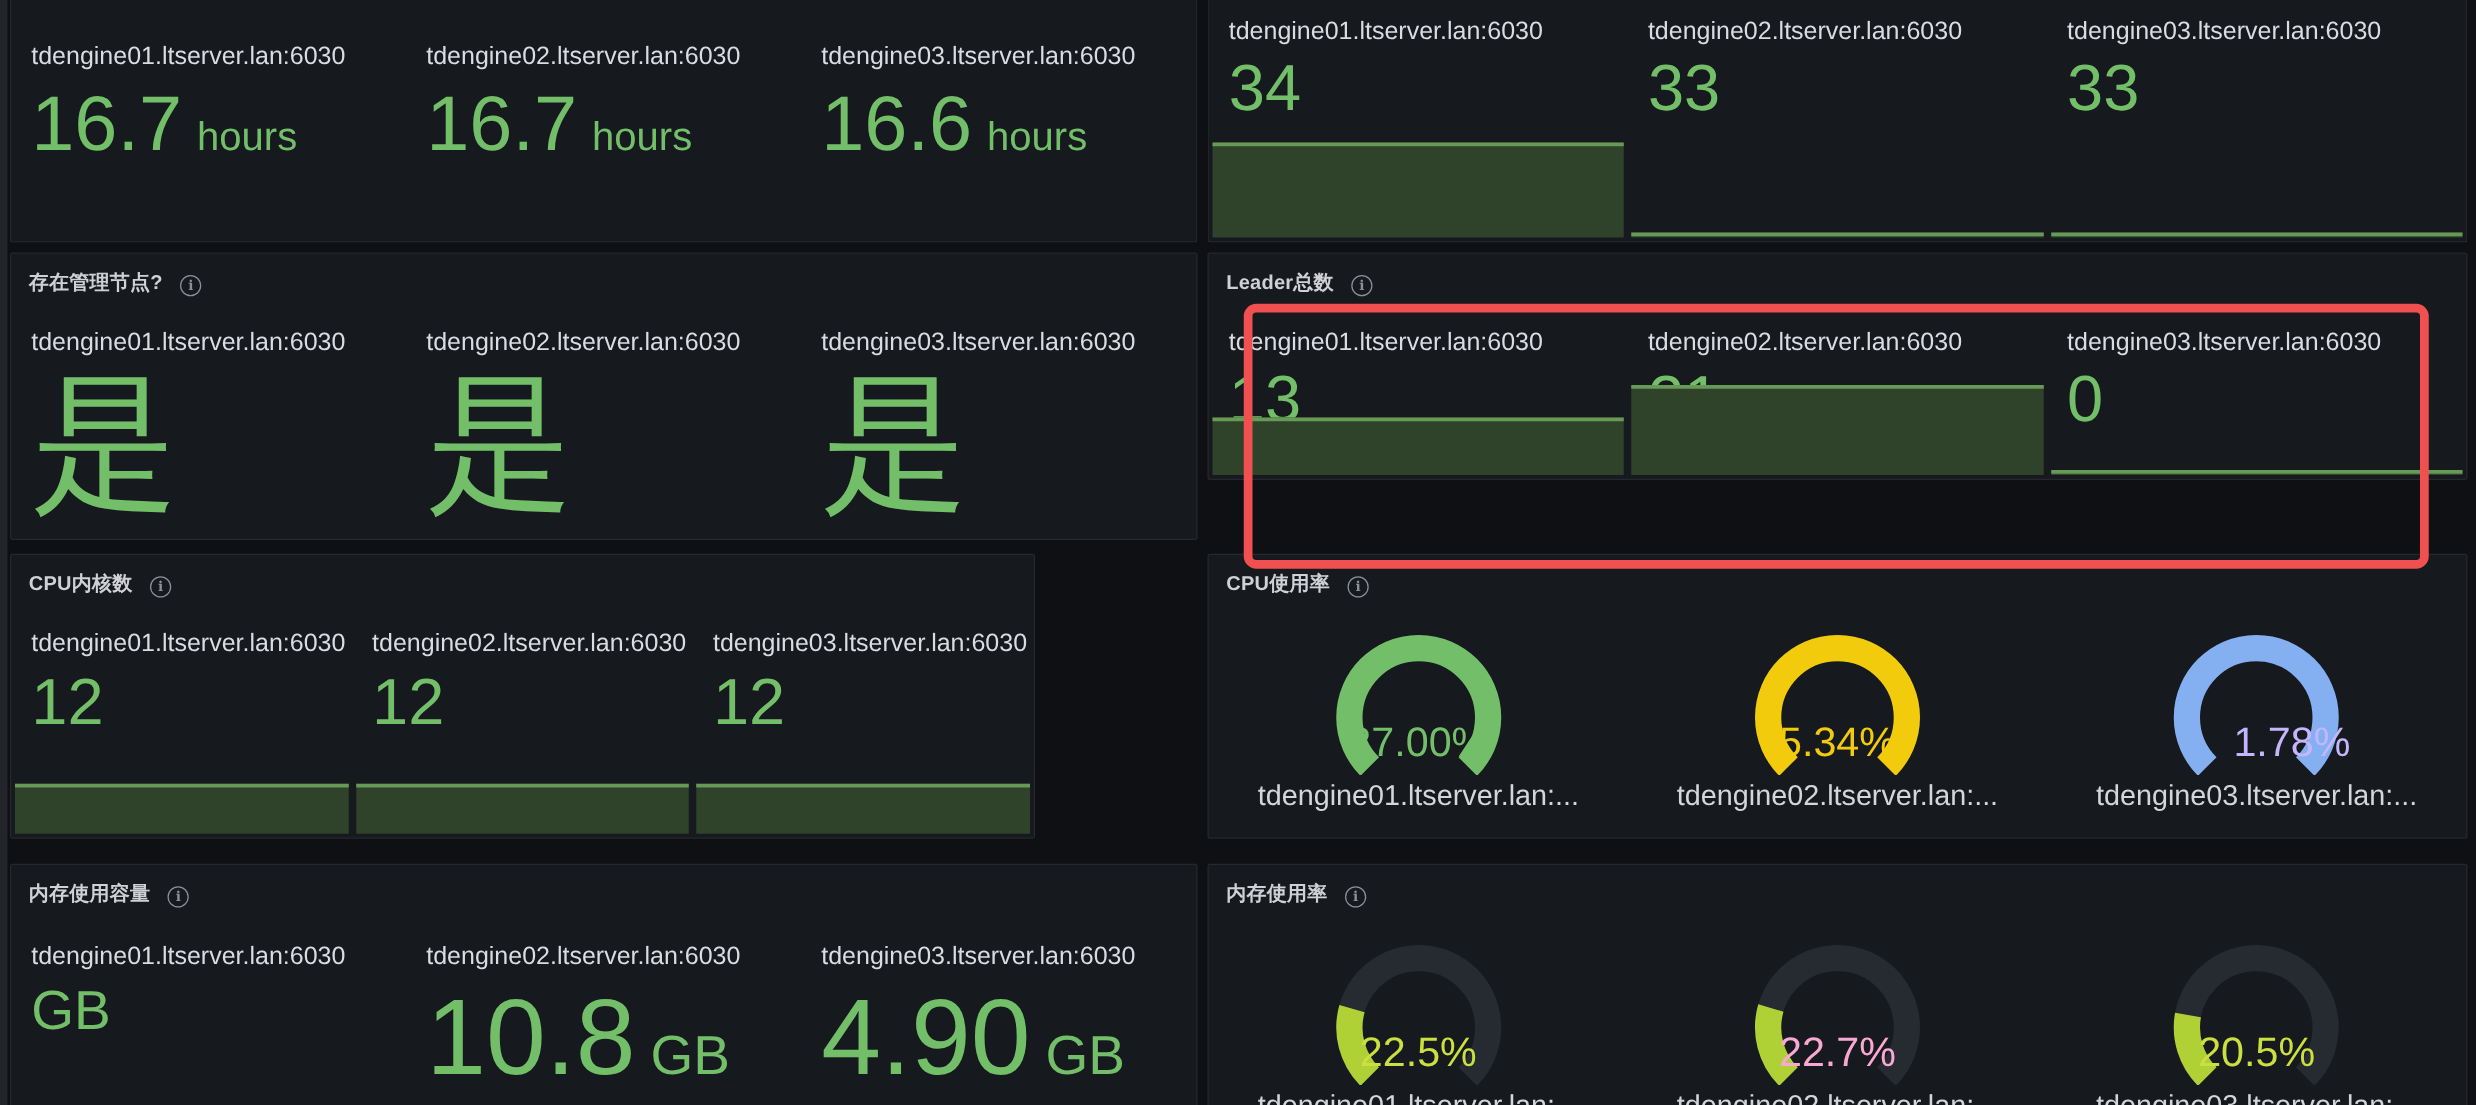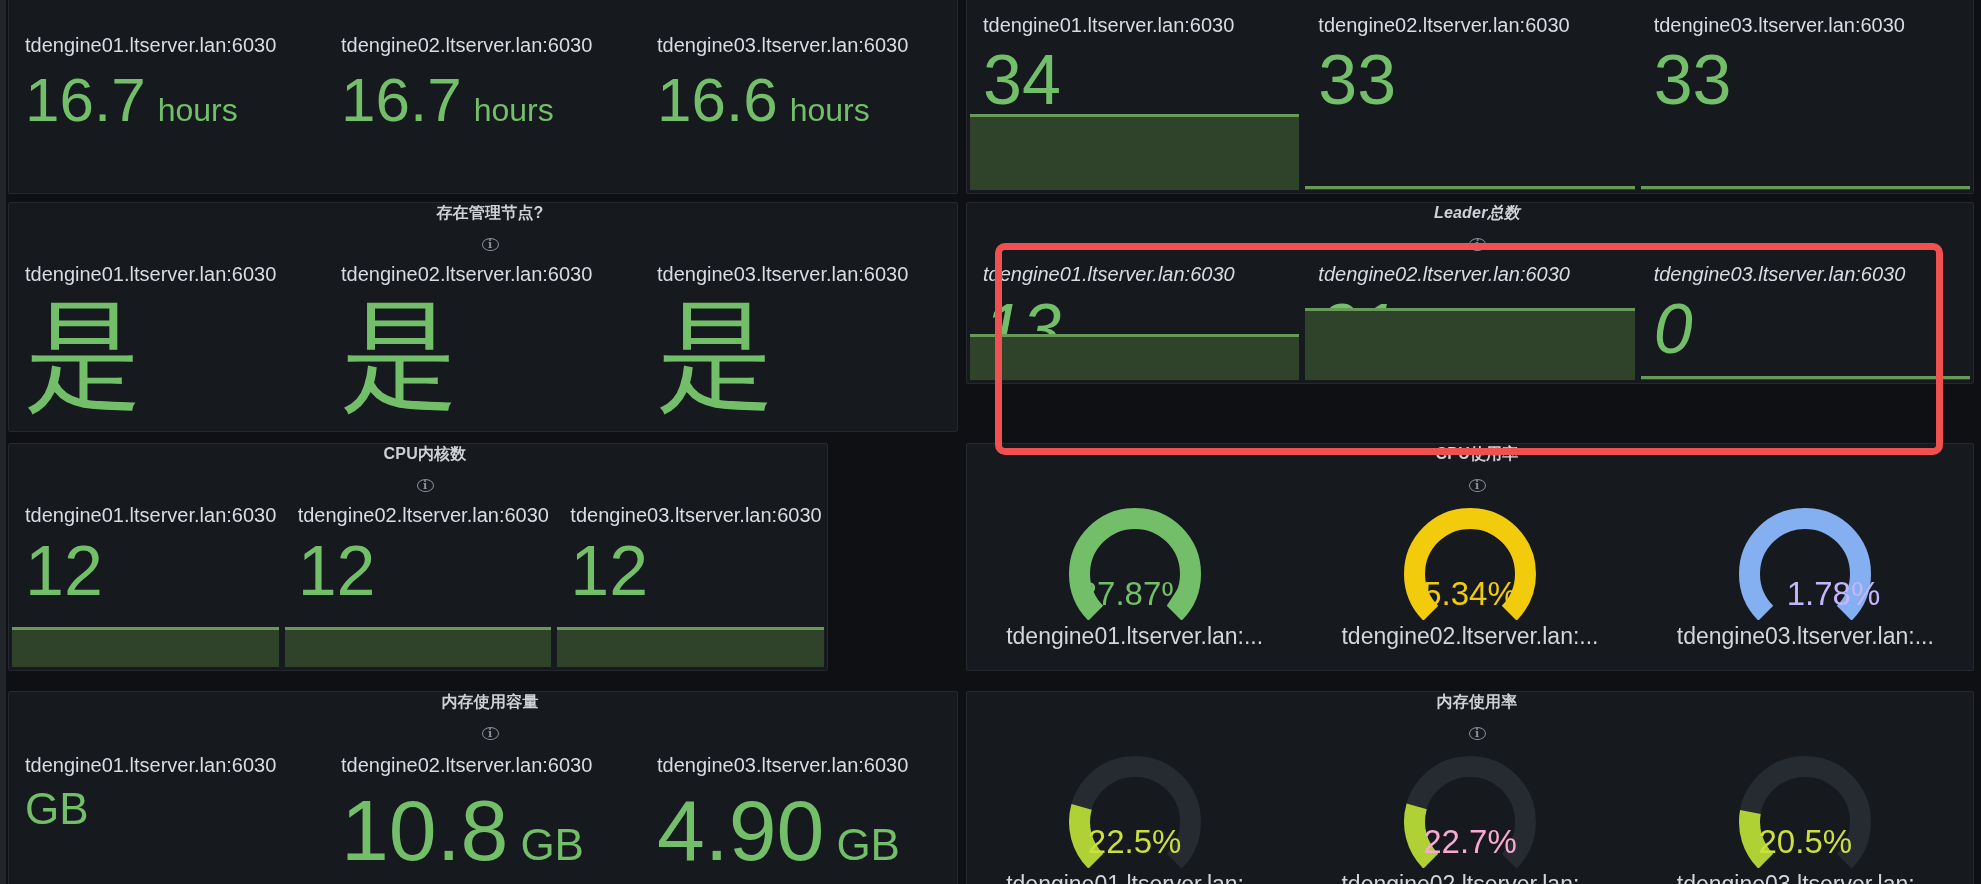--- a/index.html
+++ b/index.html
@@ -9,36 +9,36 @@
     font-family:"Liberation Sans","DejaVu Sans",sans-serif;
     color:#d8d9de;
   }
   .edge-strip{position:absolute;left:0;top:0;width:6px;height:884px;background:#22252a;}
   .panel{
     position:absolute;box-sizing:border-box;
     background:#16191e;border:1px solid #25282e;border-radius:2px;
   }
   .panel.nohead{border-top:none;border-radius:0 0 2px 2px;}
   .ptitle{
-    height:34px;display:flex;align-items:center;gap:14px;
-    padding:0 0 0 14px;box-sizing:border-box;flex-direction:column;
+    height:34px;display:flex;align-items:flex-end;gap:14px;
+    padding:0 0 0 14px;box-sizing:border-box;
   }
   .ptitle .t{font-size:16px;font-weight:700;color:#d0d1d7;letter-spacing:.2px;}
   .info{
     width:17px;height:17px;border:1.5px solid #8c9097;border-radius:50%;
     display:flex;align-items:center;justify-content:center;
     font-size:11px;line-height:1;color:#8c9097;font-weight:700;box-sizing:border-box;
     font-family:"DejaVu Serif","Liberation Serif",serif;
   }
   .cells{position:absolute;left:0;right:0;top:34px;bottom:0;display:flex;}
   .nohead .cells{top:0;}
   .cell{flex:1 1 0;position:relative;box-sizing:border-box;padding:0 8px 0 16px;overflow:hidden;}
   .slabel{font-size:20px;color:#dadce2;white-space:nowrap;line-height:1.15;}
   .sval{color:#73bf69;font-weight:500;line-height:1;display:flex;align-items:baseline;gap:12px;white-space:nowrap;text-align:center;}
-  .v62{font-size:62px;} .v74{font-size:70px;} .v86{font-size:86px;}
+  .v62{font-size:62px;} .v74{font-size:52px;} .v86{font-size:86px;}
   .u32{font-size:32px;font-weight:500;} .u44{font-size:44px;font-weight:500;}
   .han{font-size:118px;line-height:1.04;color:#73bf69;font-weight:500;}
   .spark{
     position:absolute;left:3px;right:3px;bottom:3px;
     background:#2e4329;border-top:3px solid #679a56;box-sizing:border-box;
   }
   
   .p-uptime .cell{padding-top:34px;} .p-uptime .slabel{margin-bottom:12px;}
   .p-requests .cell{padding-top:14px;} .p-requests .slabel{margin-bottom:8px;}
   .p-mnode .cell{padding-top:26px;} .p-mnode .slabel{margin-bottom:8px;}
@@ -129,21 +129,21 @@
       <div class="slabel">tdengine02.ltserver.lan:6030</div>
       <div class="han">是</div>
     </div>
     <div class="cell">
       <div class="slabel">tdengine03.ltserver.lan:6030</div>
       <div class="han">是</div>
     </div>
   </div>
 </section>
 
-<section class="panel p-leader" style="left:966px;top:202px;width:1008px;height:182px;font-style:italic;">
+<section class="panel p-leader" style="left:966px;top:202px;width:1008px;height:182px;">
   <div class="ptitle">
     <span class="t">Leader总数</span>
     <span class="info">i</span>
   </div>
   <div class="cells">
     <div class="cell">
       <div class="slabel">tdengine01.ltserver.lan:6030</div>
       <div class="sval">
           <span class="v74">13</span>
         </div>
@@ -203,21 +203,21 @@
     <span class="t">CPU使用率</span>
     <span class="info">i</span>
   </div>
   <div class="cells">
     <div class="cell gaugecell">
       <div class="gwrap">
         <svg width="150" height="120" viewBox="0 0 150 120">
             <path d="M35.8 113.2 A55.5 55.5 0 1 1 114.2 113.2" stroke="#262a31" stroke-width="21" fill="none"></path>
             <path d="M35.8 113.2 A55.5 55.5 0 1 1 114.2 113.2" stroke="#73bf69" stroke-width="21" fill="none"></path>
           </svg>
-        <div class="gval" style="color: rgb(115, 191, 105);">87.87%</div>
+        <div class="gval" style="color: rgb(115, 191, 105);">27.00%</div>
       </div>
       <div class="glabel">tdengine01.ltserver.lan:...</div>
     </div>
     <div class="cell gaugecell">
       <div class="gwrap">
         <svg width="150" height="120" viewBox="0 0 150 120">
             <path d="M35.8 113.2 A55.5 55.5 0 1 1 114.2 113.2" stroke="#262a31" stroke-width="21" fill="none"></path>
             <path d="M35.8 113.2 A55.5 55.5 0 1 1 114.2 113.2" stroke="#f2cc0c" stroke-width="21" fill="none"></path>
           </svg>
         <div class="gval" style="color: rgb(242, 204, 12);">5.34%</div>

